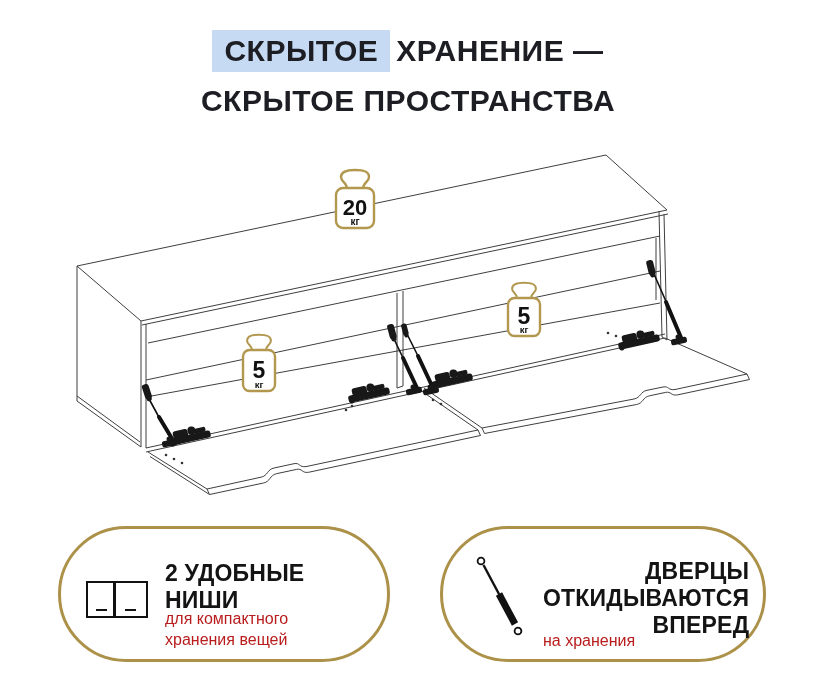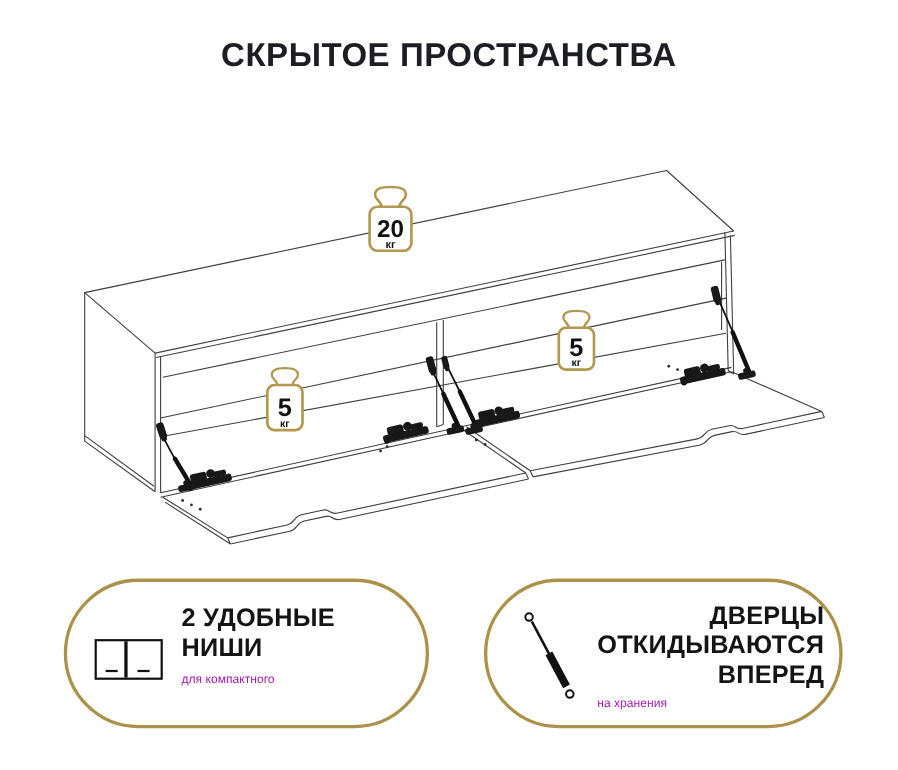--- a/index.html
+++ b/index.html
@@ -19,44 +19,45 @@
   .diagram-svg text{font-family:"Liberation Sans",sans-serif;font-weight:700;fill:#111;}
   
   .pill{
     position:absolute;top:526px;height:136px;background:#fff;
     border:3px solid #ac9149;border-radius:72px;box-sizing:border-box;
   }
   .pill-left{left:58px;width:332px;}
   .pill-right{left:440px;width:326px;text-align:right;}
   .pill-title{
     position:absolute;font-size:23px;font-weight:700;line-height:27px;
-    letter-spacing:.2px;color:#141414;white-space:nowrap;
+    letter-spacing:.2px;color:#141414;white-space:nowrap;margin-top:12px;
   }
   .pill-sub{
-    position:absolute;font-size:11px;font-weight:400;line-height:21px;color:#a21caf;white-space:nowrap;
+    position:absolute;font-size:16px;font-weight:400;line-height:21px;color:#b91c1c;white-space:nowrap;
   }
   .pill-left .pill-title{left:104px;top:19px;}
   .pill-left .pill-sub{left:104px;top:79px;}
   .pill-right .pill-title{left:100px;top:17px;}
   .pill-right .pill-sub{left:100px;top:101px;}
   
   .niche-icon{position:absolute;left:25px;top:52px;width:58px;height:33px;border:2.5px solid #111;background:#fff;}
   .niche-divider{position:absolute;left:25px;top:0;width:2.5px;height:100%;background:#111;}
   .niche-dash{position:absolute;bottom:5px;width:11px;height:2.5px;background:#111;}
   .niche-dash.d1{left:8px;}
   .niche-dash.d2{left:37px;}
   
   .gas-icon{position:absolute;left:30px;top:24px;}
 </style>
 </head>
 <body>
 
 <div class="page">
 
   <div class="title">
+    <div><span class="hl">СКРЫТОЕ</span><span class="rest">ХРАНЕНИЕ —</span></div>
     <div>СКРЫТОЕ ПРОСТРАНСТВА</div>
   </div>
 
   <svg class="diagram-svg" width="816" height="700" viewBox="0 0 816 700">
 
     <defs>
       <g id="hinge" fill="#181818">
         <rect x="-21" y="-3.5" width="42" height="7" rx="2.5"></rect>
         <rect x="-16" y="-10" width="15" height="8" rx="2.5"></rect>
         <circle cx="3" cy="-7" r="4"></circle>
@@ -183,20 +184,21 @@
       <div class="niche-divider"></div>
       <div class="niche-dash d1"></div>
       <div class="niche-dash d2"></div>
     </div>
     <div class="pill-title">
       <div>2 УДОБНЫЕ</div>
       <div>НИШИ</div>
     </div>
     <div class="pill-sub">
       <div>для компактного</div>
+      <div>хранения вещей</div>
     </div>
   </div>
 
   <div class="pill pill-right">
     <svg class="gas-icon" width="56" height="88" viewBox="0 0 56 88">
       <circle cx="8" cy="8" r="3.4" fill="none" stroke="#111" stroke-width="1.8"></circle>
       <line x1="10.5" y1="12" x2="27" y2="43" stroke="#111" stroke-width="2.4"></line>
       <line x1="26" y1="41" x2="42" y2="71" stroke="#111" stroke-width="7"></line>
       <circle cx="45" cy="78" r="3.4" fill="none" stroke="#111" stroke-width="1.8"></circle>
     </svg>

